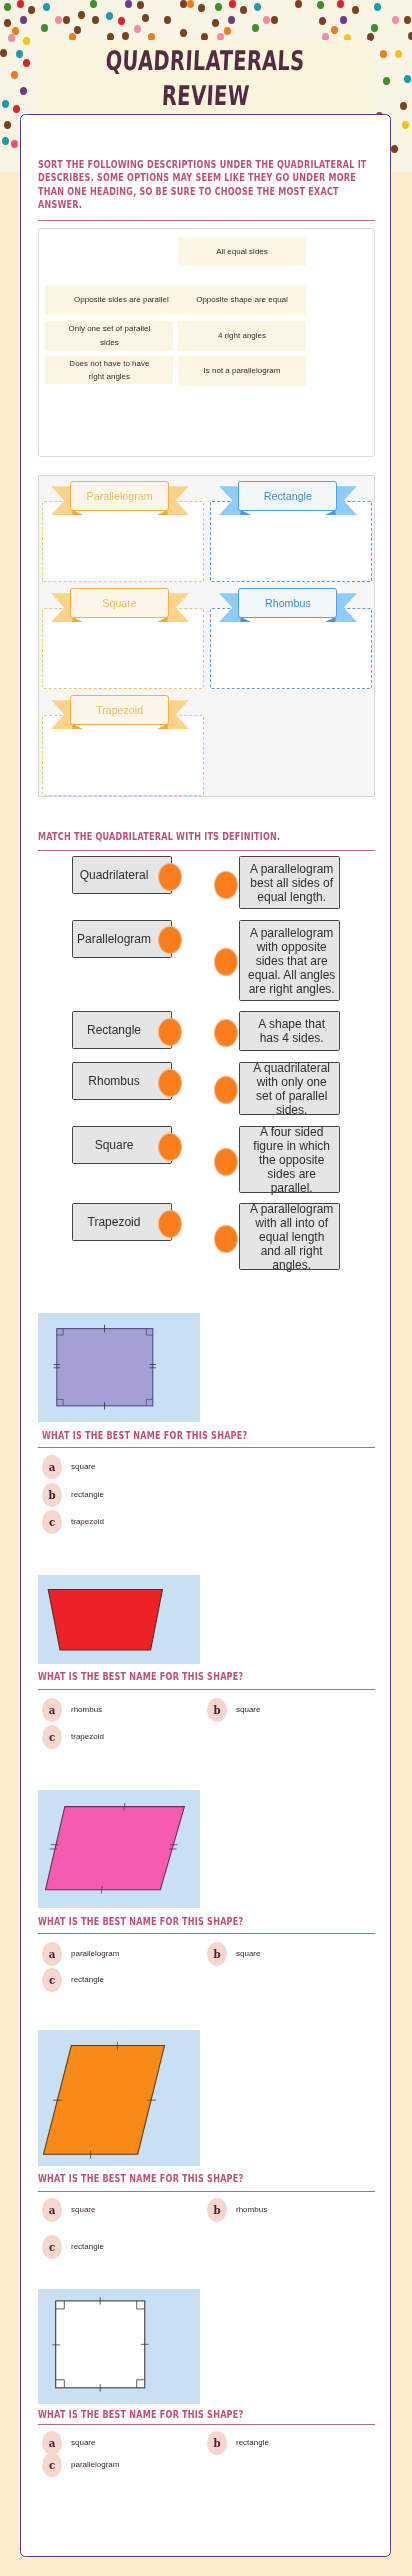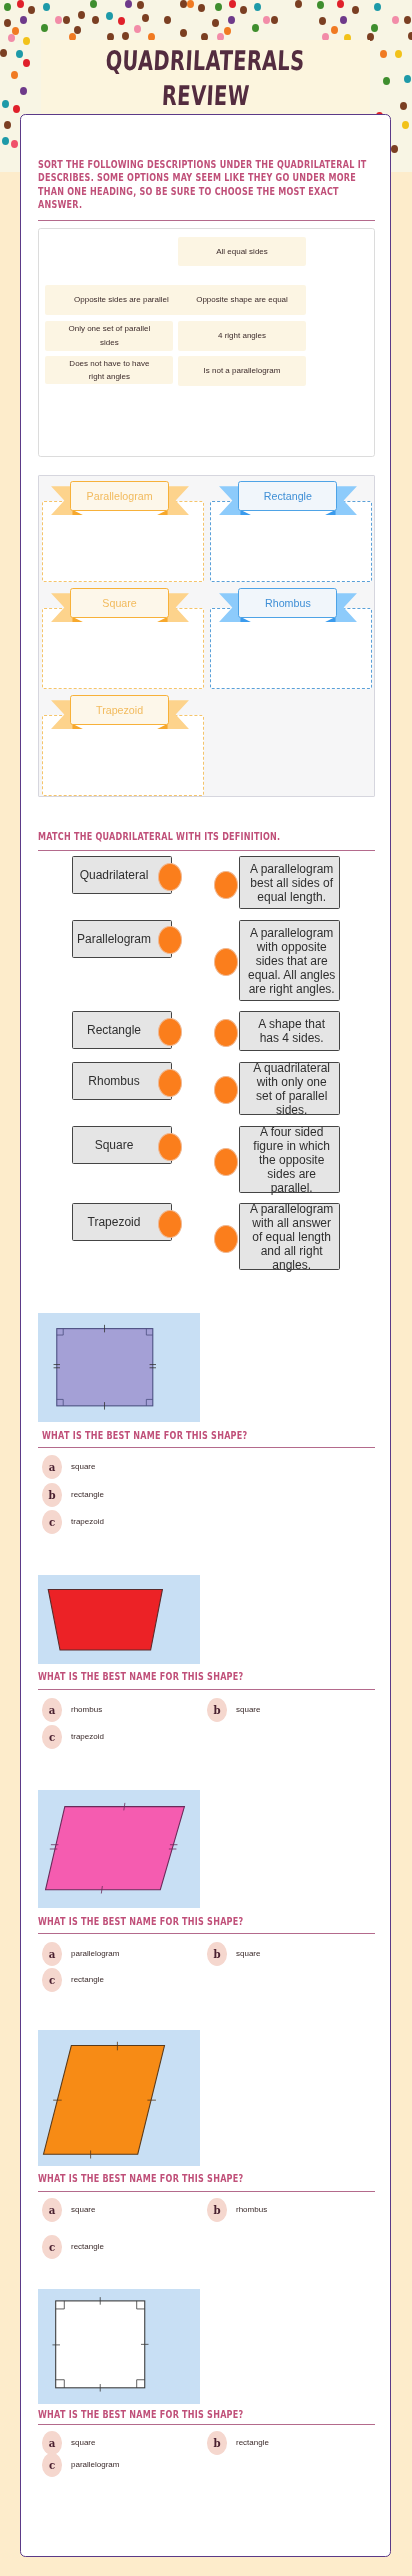--- a/index.html
+++ b/index.html
@@ -312,21 +312,21 @@
 <div class="m-dot" style="left:214px;top:1019px;"></div>
 <div class="m-box m-def" style="top:1062px;height:53px;">
     <span>A quadrilateral with only one set of parallel sides.</span>
   </div>
 <div class="m-dot" style="left:214px;top:1076px;"></div>
 <div class="m-box m-def" style="top:1126px;height:67px;">
     <span>A four sided figure in which the opposite sides are parallel.</span>
   </div>
 <div class="m-dot" style="left:214px;top:1148px;"></div>
 <div class="m-box m-def" style="top:1203px;height:67px;">
-    <span>A parallelogram with all answer of equal length and all right angles.</span>
+    <span>A parallelogram with all into of equal length and all right angles.</span>
   </div>
 <div class="m-dot" style="left:214px;top:1225px;"></div>
 
 <div class="shape-img" style="top:1313px;height:109px;">
   <svg width="162" height="109" viewBox="0 0 302 203">
     <rect x="35" y="29" width="179" height="144" fill="#a4a0d6" stroke="#4b4f80" stroke-width="2"></rect>
     <polyline points="35,41 47,41 47,29" fill="none" stroke="#4b4f80" stroke-width="1.5"></polyline>
     <polyline points="202,29 202,41 214,41" fill="none" stroke="#4b4f80" stroke-width="1.5"></polyline>
     <polyline points="35,161 47,161 47,173" fill="none" stroke="#4b4f80" stroke-width="1.5"></polyline>
     <polyline points="202,173 202,161 214,161" fill="none" stroke="#4b4f80" stroke-width="1.5"></polyline>

